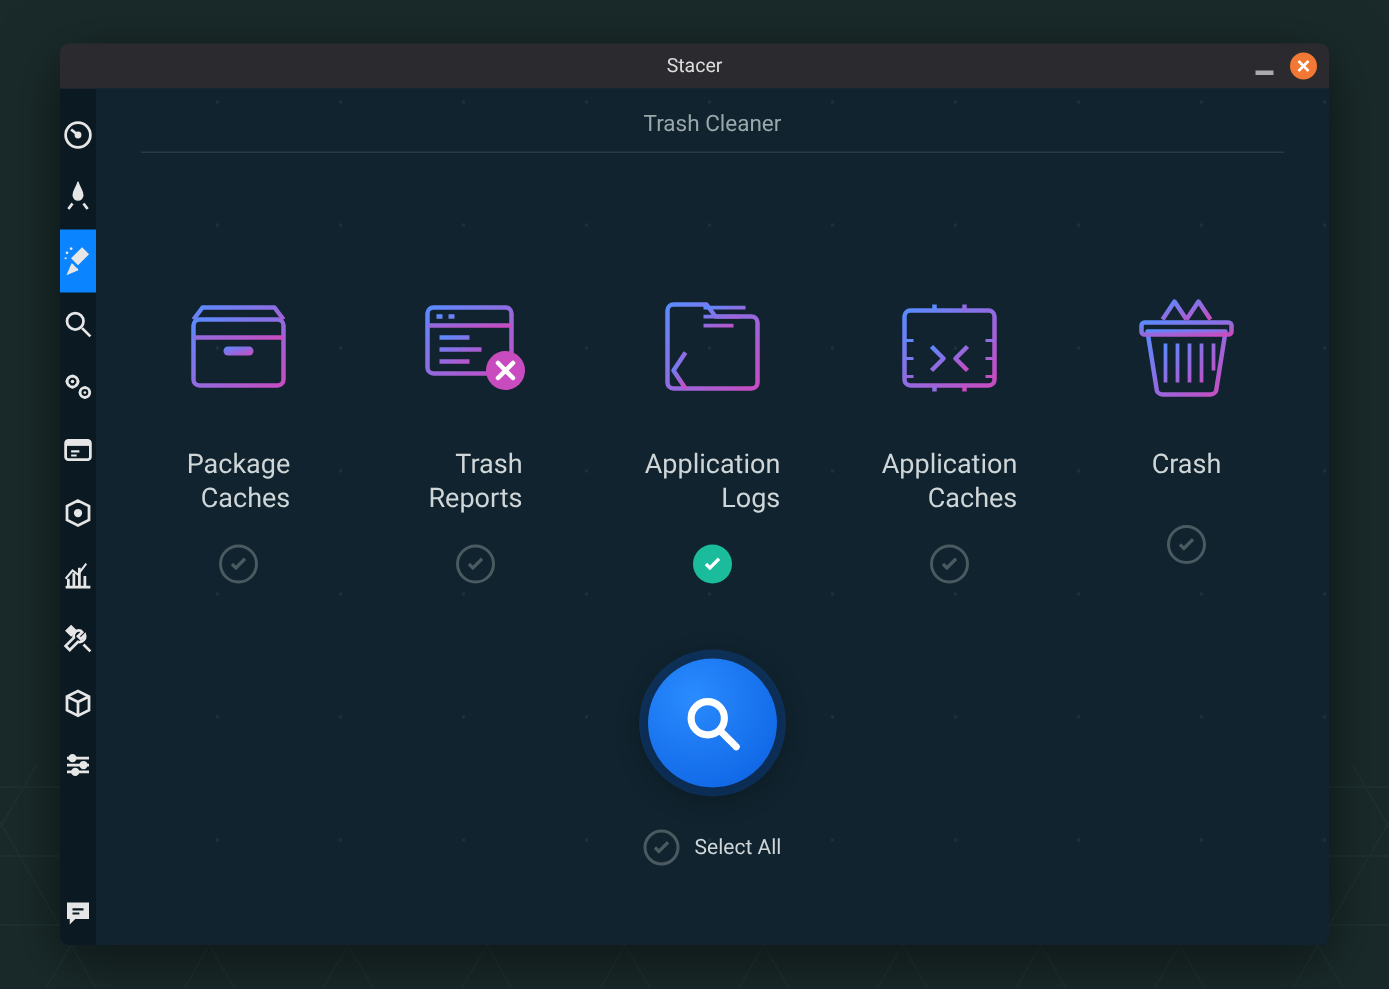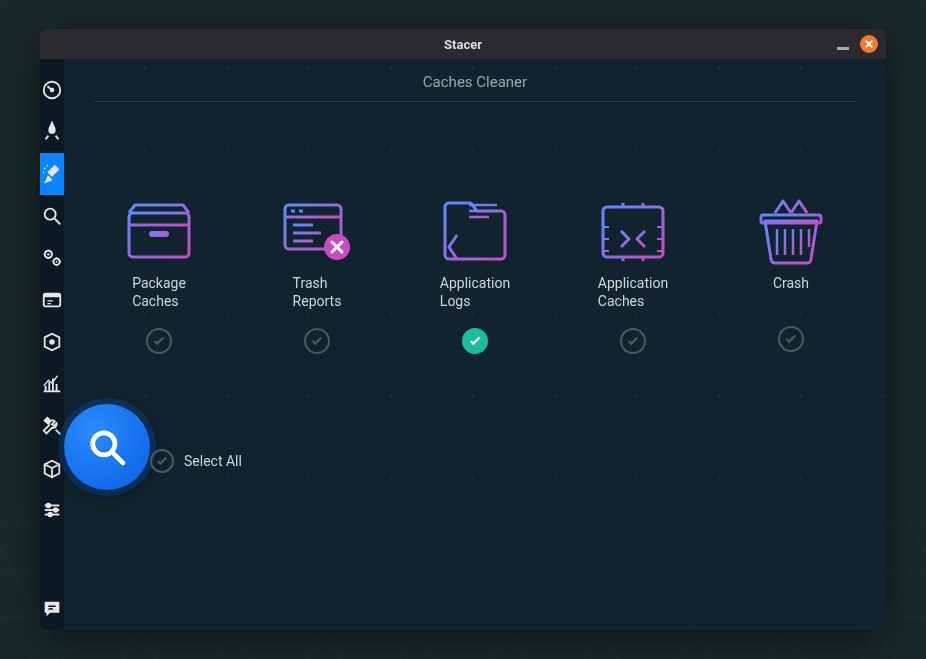--- a/index.html
+++ b/index.html
@@ -37,21 +37,21 @@
 }
 .titlebar {
   height: 30px;
   background: #2b2b2f;
   display: flex;
   align-items: center;
   justify-content: center;
   position: relative;
   color: #ddd;
   font-size: 13px;
-  font-weight: 700;
+  font-weight: 400;
 }
 .titlebar-controls {
   position: absolute;
   right: 8px;
   top: 6px;
   display: flex;
   gap: 8px;
   align-items: center;
 }
 .minimize-btn {
@@ -128,23 +128,23 @@
 .card-icon {
   width: 88px;
   height: 78px;
   display: flex;
   align-items: center;
   justify-content: center;
 }
 .card-icon svg { width: 80px; height: 72px; }
 .card-label {
   color: #cfd6d8;
-  font-size: 14px;
-  text-align: left;
-  margin-top: 4px;
+  font-size: 18px;
+  text-align: right;
+  margin-top: 28px;
   line-height: 1.3;
   min-height: 34px;
   white-space: pre-line;
 }
 .card-check {
   margin-top: 18px;
 }
 .check-circle {
   width: 26px; height: 26px;
   border-radius: 50%;
@@ -154,23 +154,24 @@
   border: 2px solid #4a5a60;
   color: #4a5a60;
 }
 .check-circle.checked {
   background: #1abc9c;
   color: #fff;
 }
 .check-circle svg { width: 14px; height: 14px; }
 .scan-area {
   display: flex;
-  flex-direction: row;
+  flex-direction: column;
   align-items: center;
   margin-top: 50px;
+  justify-content: space-between;
 }
 .scan-btn {
   width: 86px; height: 86px;
   border-radius: 50%;
   background: radial-gradient(circle at 35% 30%, #2a8bff, #0a5fe0);
   display: flex; align-items: center; justify-content: center;
   cursor: pointer;
   box-shadow: 0 0 0 6px rgba(10,95,224,0.25), 0 4px 20px rgba(0,0,0,0.4);
 }
 .scan-btn svg { width: 38px; height: 38px; color: #fff; }
@@ -292,21 +293,21 @@
       <div class="sidebar-spacer"></div>
       <div class="sidebar-item">
         <svg viewBox="0 0 24 24" fill="currentColor">
             <path d="M4 4h16v12H10l-4 4v-4H4V4z"></path>
             <path d="M8 9h8M8 12h5" stroke="#0b1a22" stroke-width="1.5"></path>
           </svg>
       </div>
     </div>
 
     <div class="main">
-      <div class="page-title">Caches Cleaner</div>
+      <div class="page-title">Trash Cleaner</div>
 
       <div class="cards">
 
         <div class="card">
           <div class="card-icon">
             <svg viewBox="0 0 80 72">
                 <defs>
                   <linearGradient id="g1" x1="0" y1="0" x2="1" y2="1">
                     <stop offset="0" stop-color="#5a8bff"></stop>
                     <stop offset="1" stop-color="#c94bc0"></stop>

